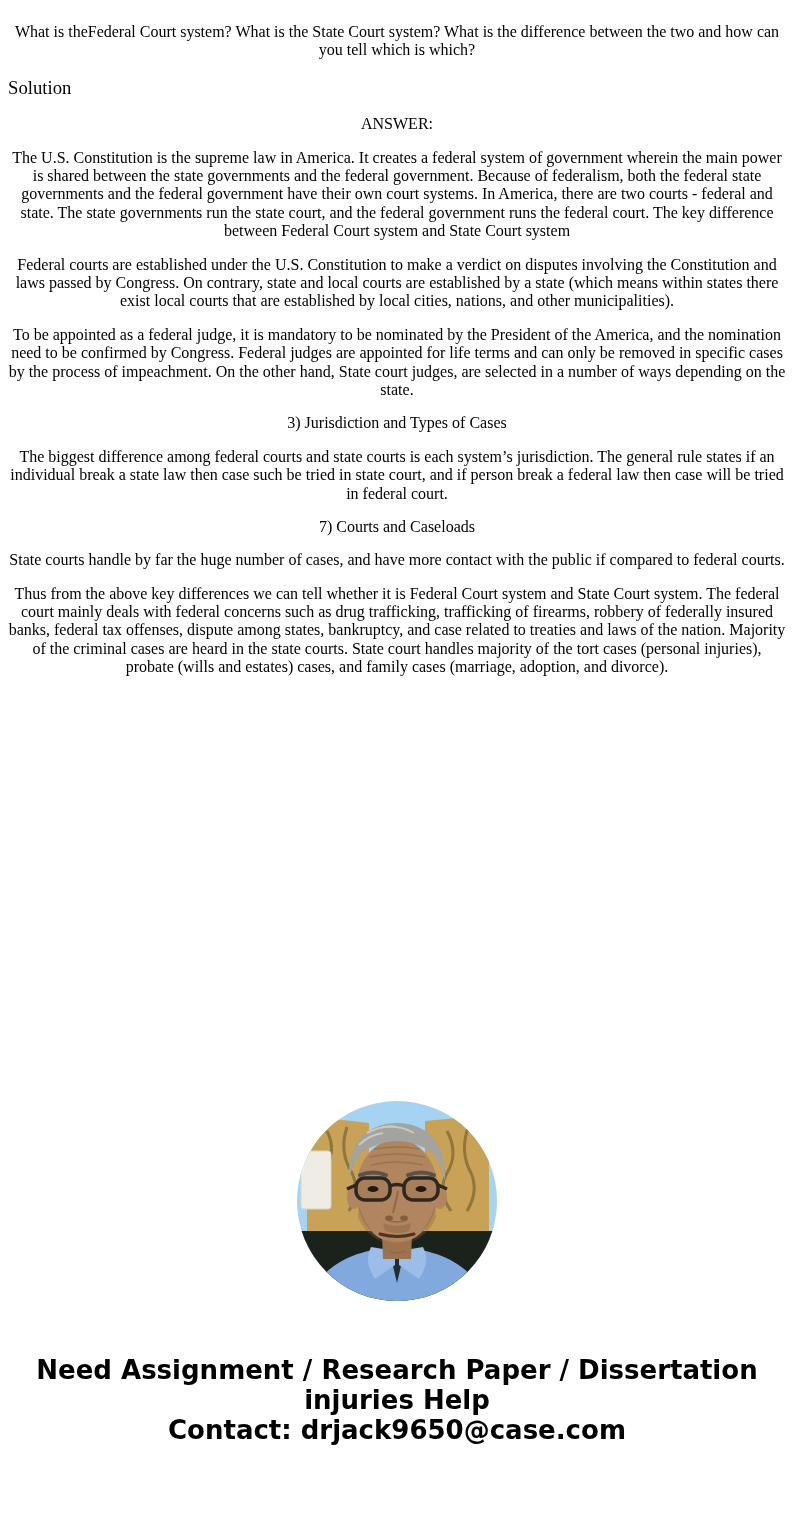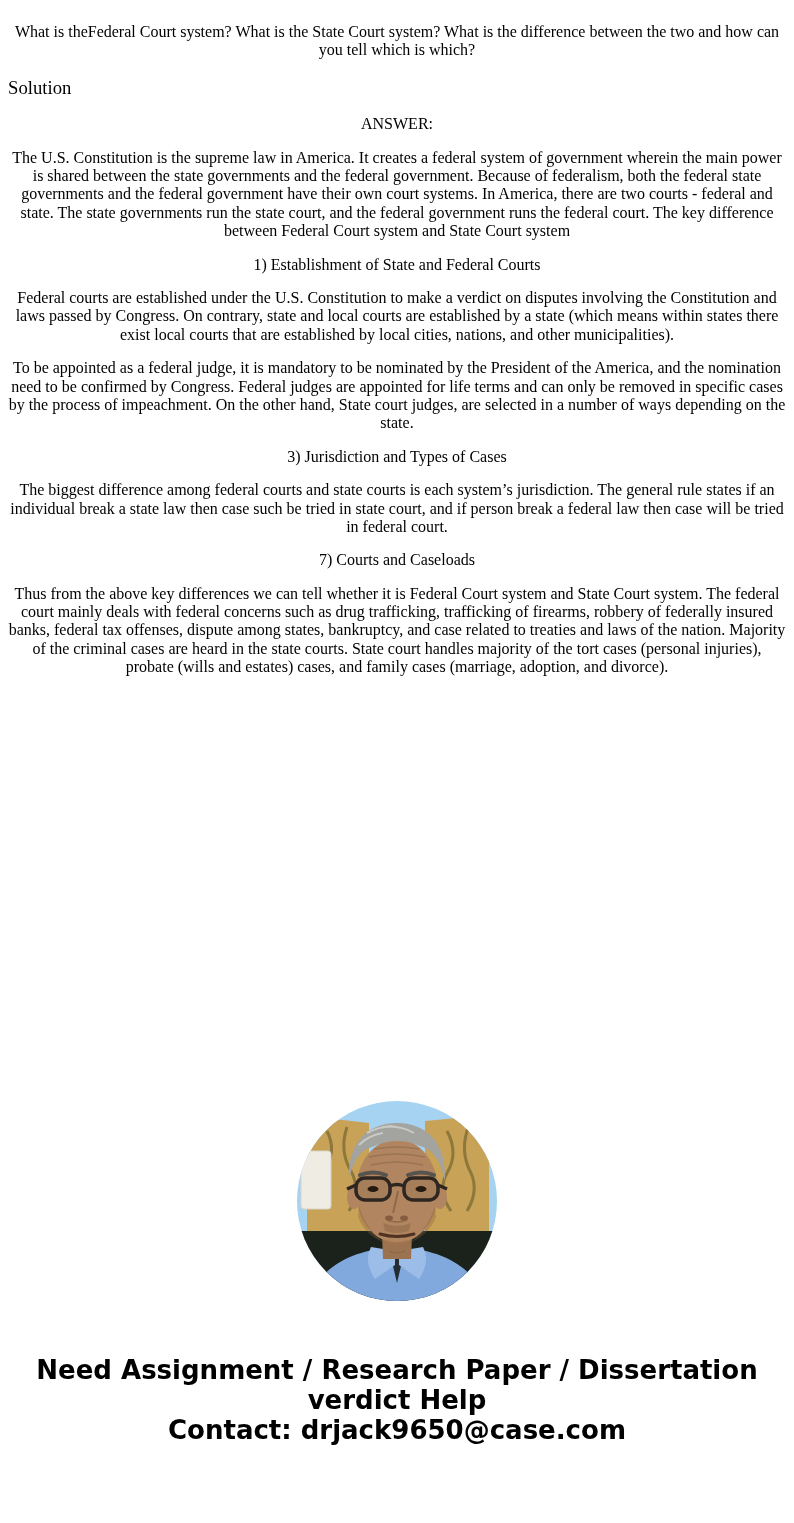--- a/index.html
+++ b/index.html
@@ -42,29 +42,29 @@
 <main>
 
   <p>What is theFederal Court system? What is the State Court system? What is the difference between the two and how can you tell which is which?</p>
 
   <h3 class="solution-heading">Solution</h3>
 
   <p>ANSWER:</p>
 
   <p>The U.S. Constitution is the supreme law in America. It creates a federal system of government wherein the main power is shared between the state governments and the federal government. Because of federalism, both the federal state governments and the federal government have their own court systems. In America, there are two courts - federal and state. The state governments run the state court, and the federal government runs the federal court. The key difference between Federal Court system and State Court system</p>
 
-  <p>1) Establishment of State and Federal Courts</p>
   <p>Federal courts are established under the U.S. Constitution to make a verdict on disputes involving the Constitution and laws passed by Congress. On contrary, state and local courts are established by a state (which means within states there exist local courts that are established by local cities, nations, and other municipalities).</p>
 
   <p>To be appointed as a federal judge, it is mandatory to be nominated by the President of the America, and the nomination need to be confirmed by Congress. Federal judges are appointed for life terms and can only be removed in specific cases by the process of impeachment. On the other hand, State court judges, are selected in a number of ways depending on the state.</p>
 
   <p>3) Jurisdiction and Types of Cases</p>
   <p>The biggest difference among federal courts and state courts is each system’s jurisdiction. The general rule states if an individual break a state law then case such be tried in state court, and if person break a federal law then case will be tried in federal court.</p>
 
   <p>7) Courts and Caseloads</p>
+  <p>State courts handle by far the huge number of cases, and have more contact with the public if compared to federal courts.</p>
 
   <p>Thus from the above key differences we can tell whether it is Federal Court system and State Court system. The federal court mainly deals with federal concerns such as drug trafficking, trafficking of firearms, robbery of federally insured banks, federal tax offenses, dispute among states, bankruptcy, and case related to treaties and laws of the nation. Majority of the criminal cases are heard in the state courts. State court handles majority of the tort cases (personal injuries), probate (wills and estates) cases, and family cases (marriage, adoption, and divorce).</p>
 
   <div class="avatar-wrap">
     <svg width="200" height="200" viewBox="0 0 200 200">
       <defs>
         <clipPath id="circleClip">
             <circle cx="100" cy="100" r="100"></circle>
           </clipPath>
       </defs>
@@ -124,17 +124,17 @@
 
         <path d="M83,133 Q100,138 117,133" fill="none" stroke="#4f3222" stroke-width="3" stroke-linecap="round"></path>
         <path d="M88,140 Q100,144 112,140" fill="none" stroke="#a5714b" stroke-width="2" opacity="0.7"></path>
         <path d="M92,150 Q100,154 108,150" fill="none" stroke="#8a6242" stroke-width="1.5" opacity="0.6"></path>
       </g>
     </svg>
   </div>
 
   <div class="footer-banner">
     <div class="footer-line">Need Assignment / Research Paper / Dissertation</div>
-    <div class="footer-line">verdict Help</div>
+    <div class="footer-line">injuries Help</div>
     <div class="footer-line">Contact: drjack9650@case.com</div>
   </div>
 
 </main>
 
 </body></html>

